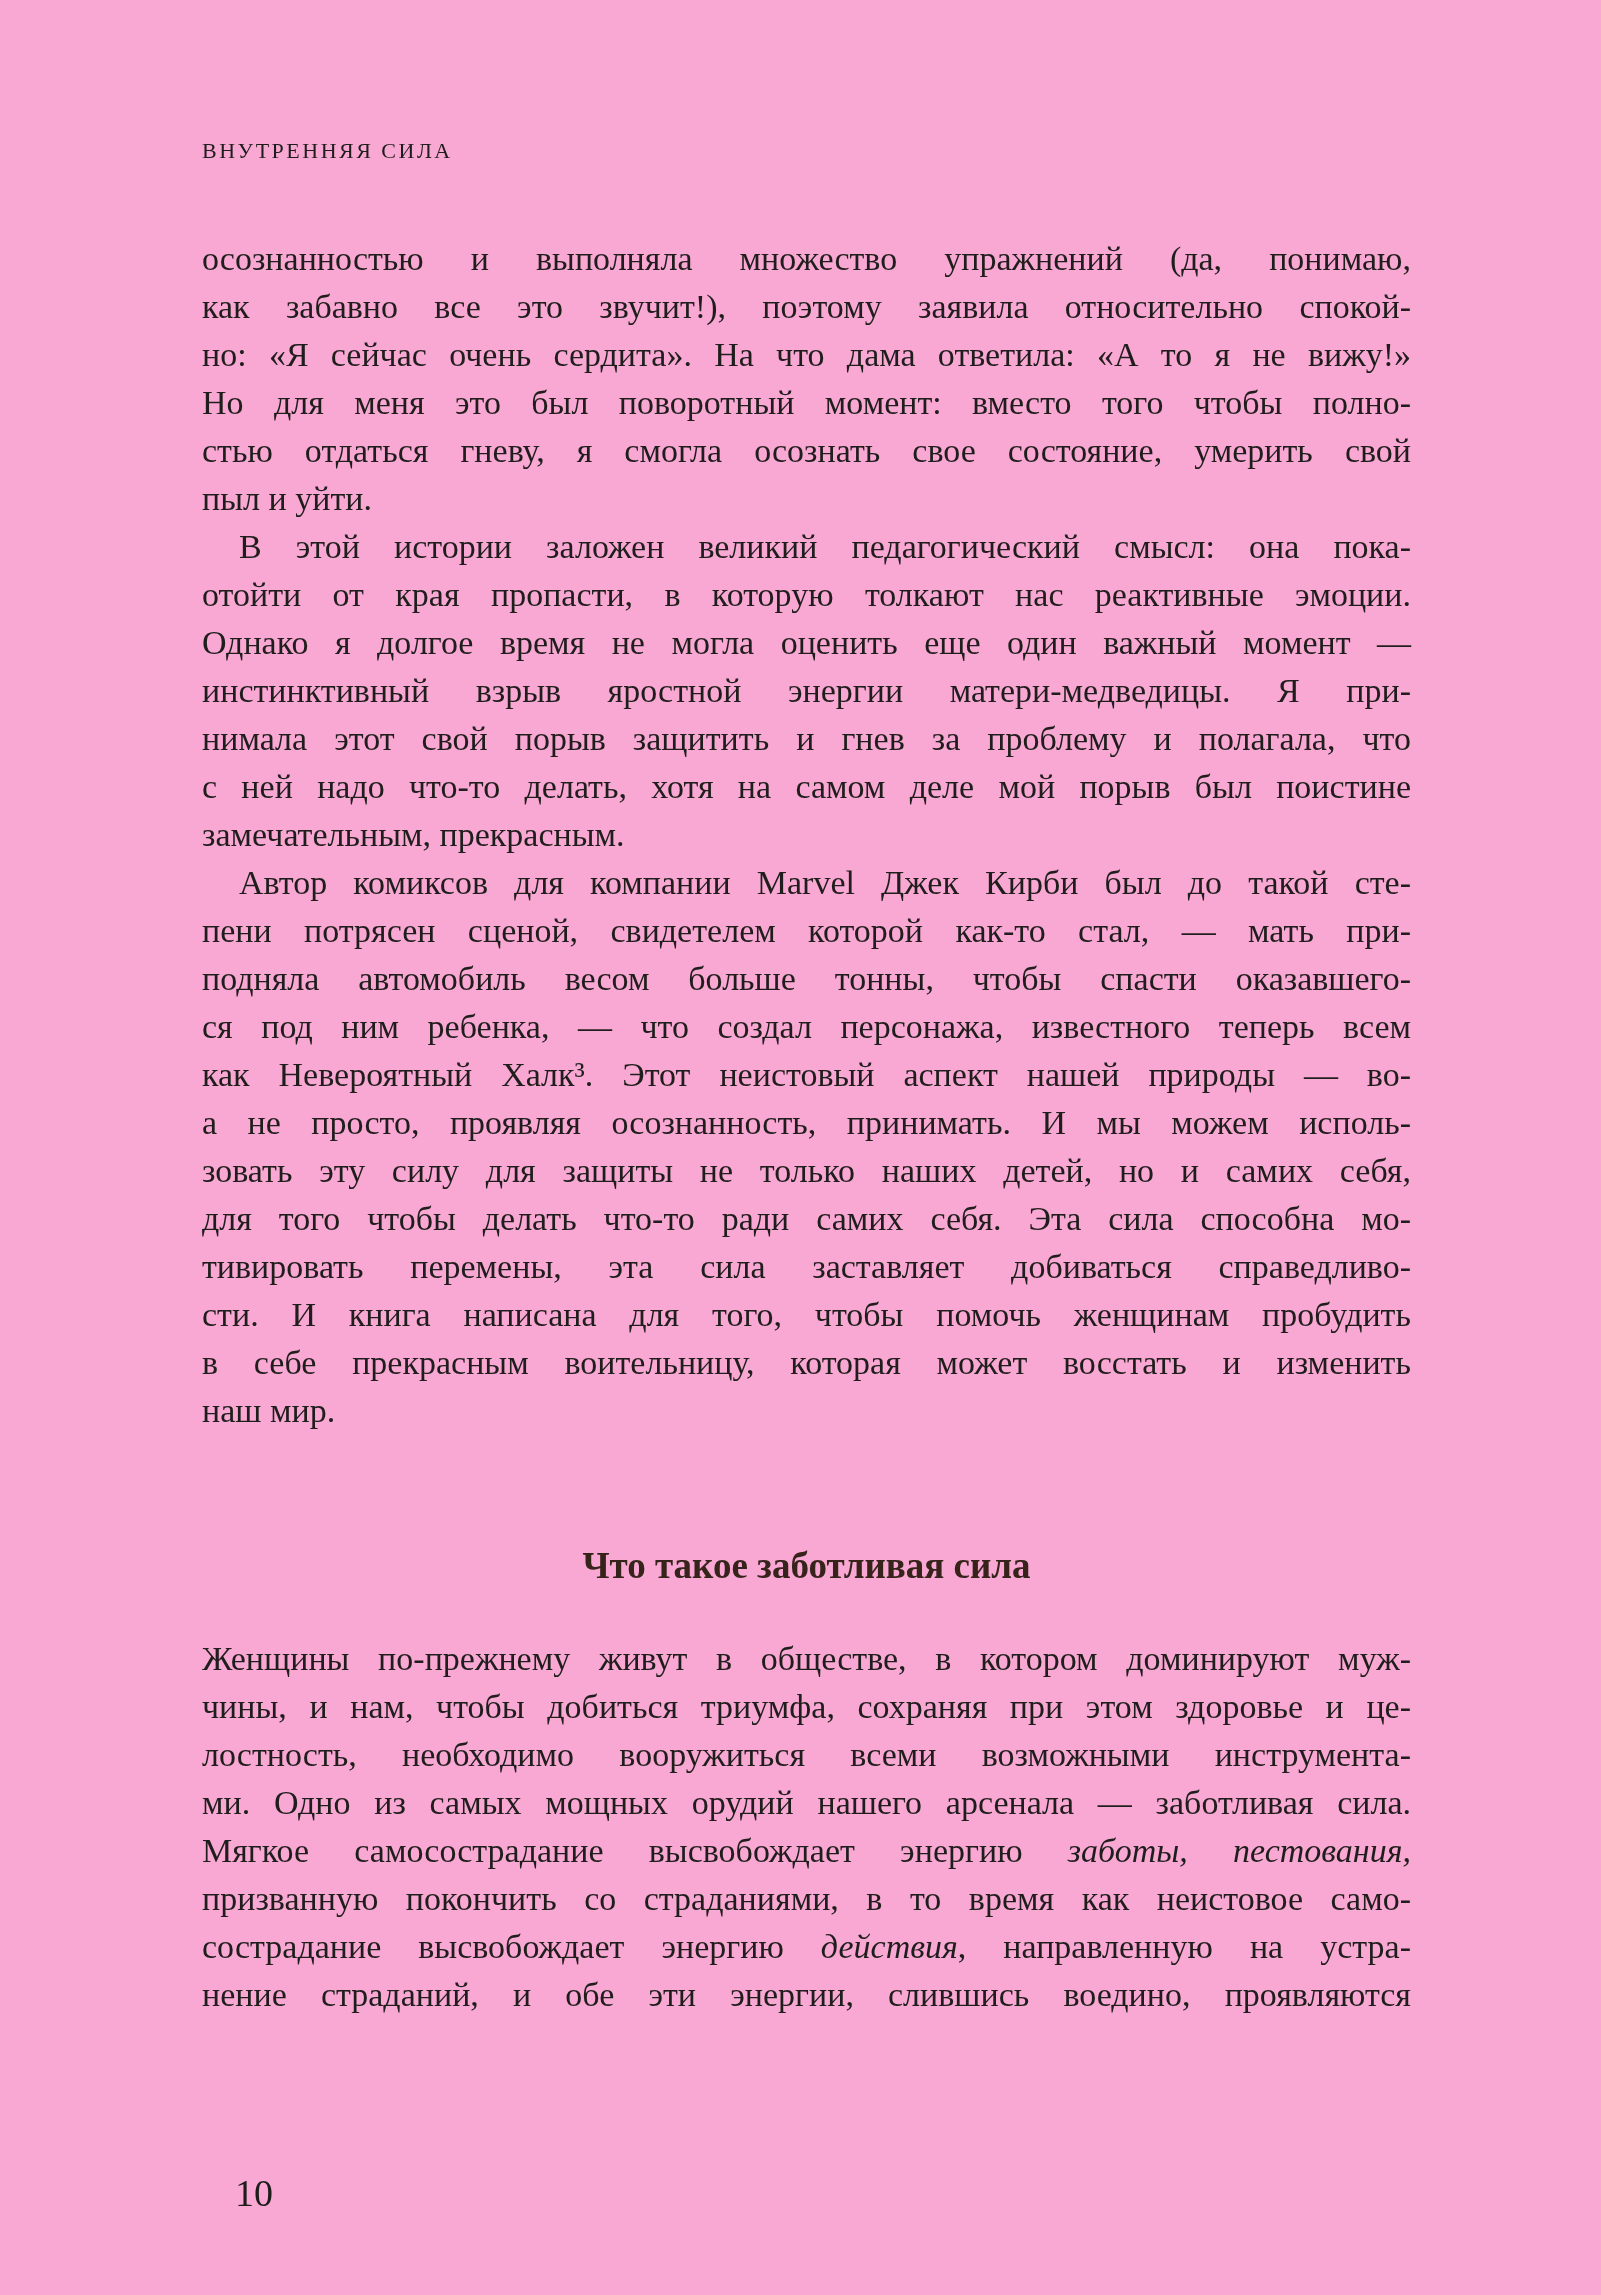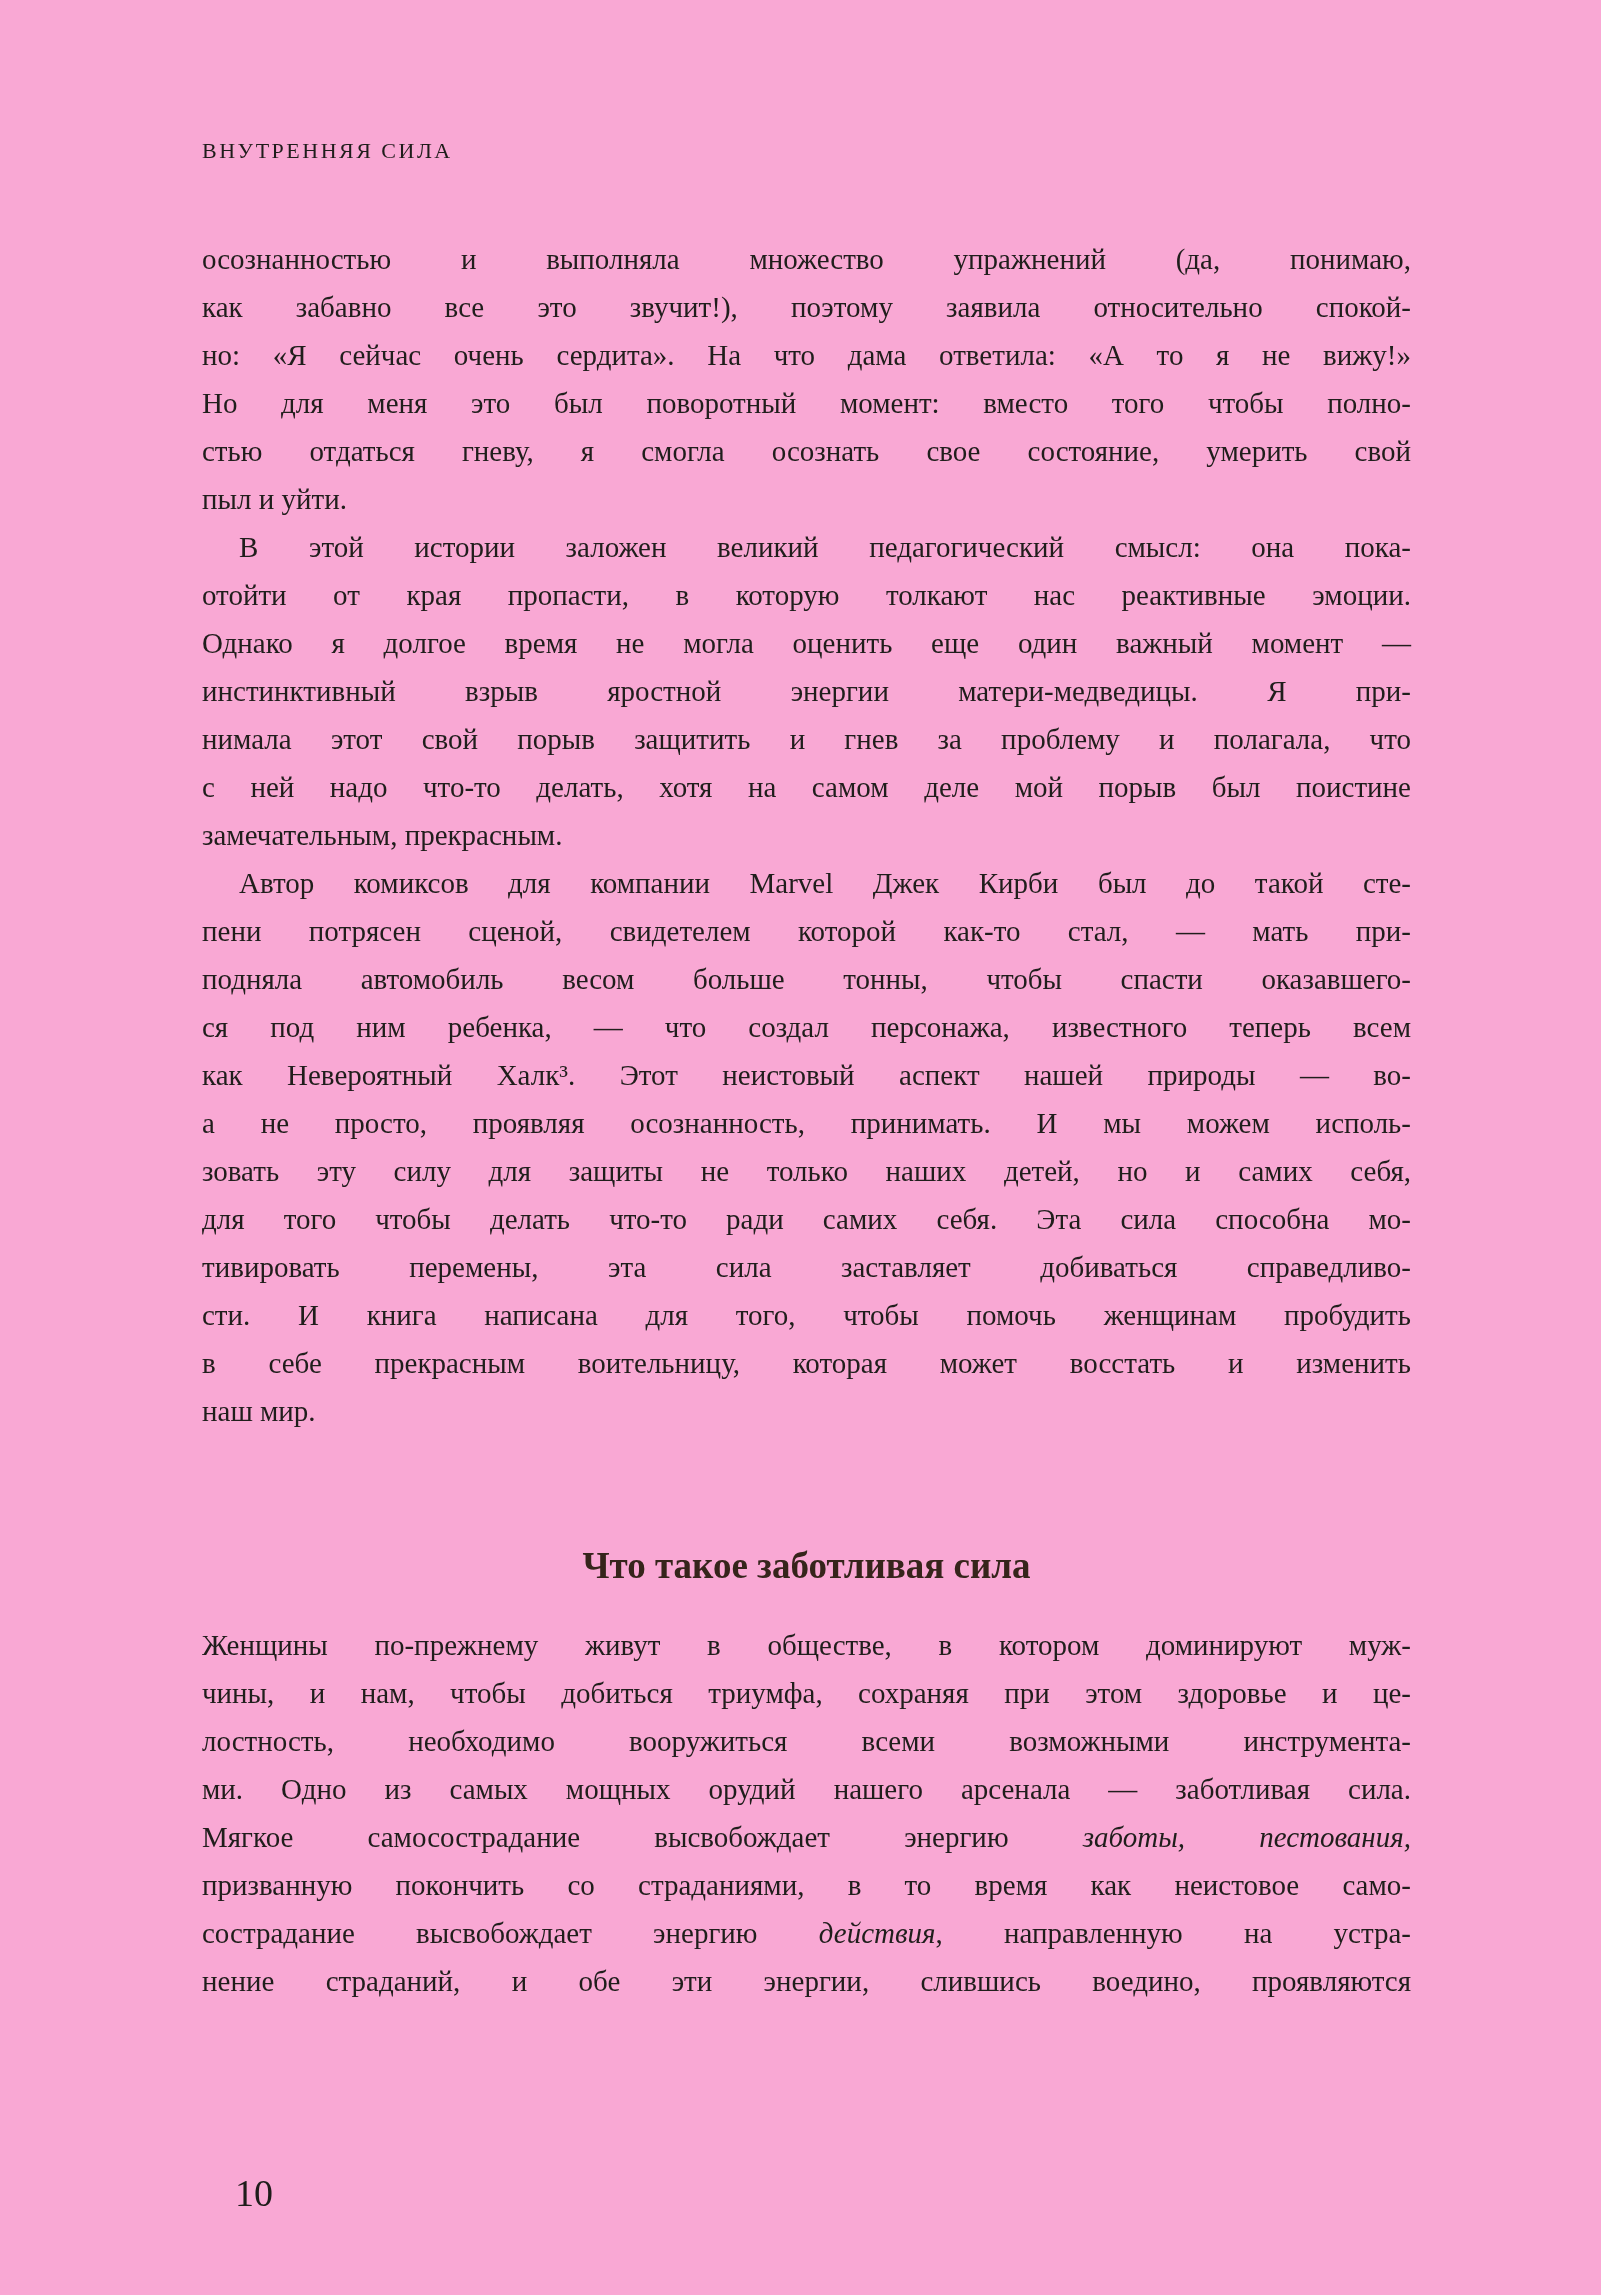--- a/index.html
+++ b/index.html
@@ -23,39 +23,39 @@
     line-height:25px;
     letter-spacing:2.5px;
     color:#1f1d1b;
   }
   .text-column{
     position:absolute;
     left:202px;top:235px;
     width:1209px;
   }
   .line{
-    font-size:29px;
+    font-size:34px;
     line-height:48px;
     height:48px;
     text-align:justify;
     text-align-last:justify;
     color:#201e1c;
   }
   .line.lastline{
     text-align-last:left;
   }
   .line.indent{
     text-indent:37px;
   }
   .line i{
     font-style:italic;
   }
   .section-heading{
     margin-top:106px;
-    margin-bottom:30px;
+    margin-bottom:44px;
     text-align:center;
     font-weight:bold;
     font-size:37px;
     line-height:50px;
     color:#36241b;
   }
   .page-number{
     position:absolute;
     left:235px;top:2142px;
     font-size:38px;

